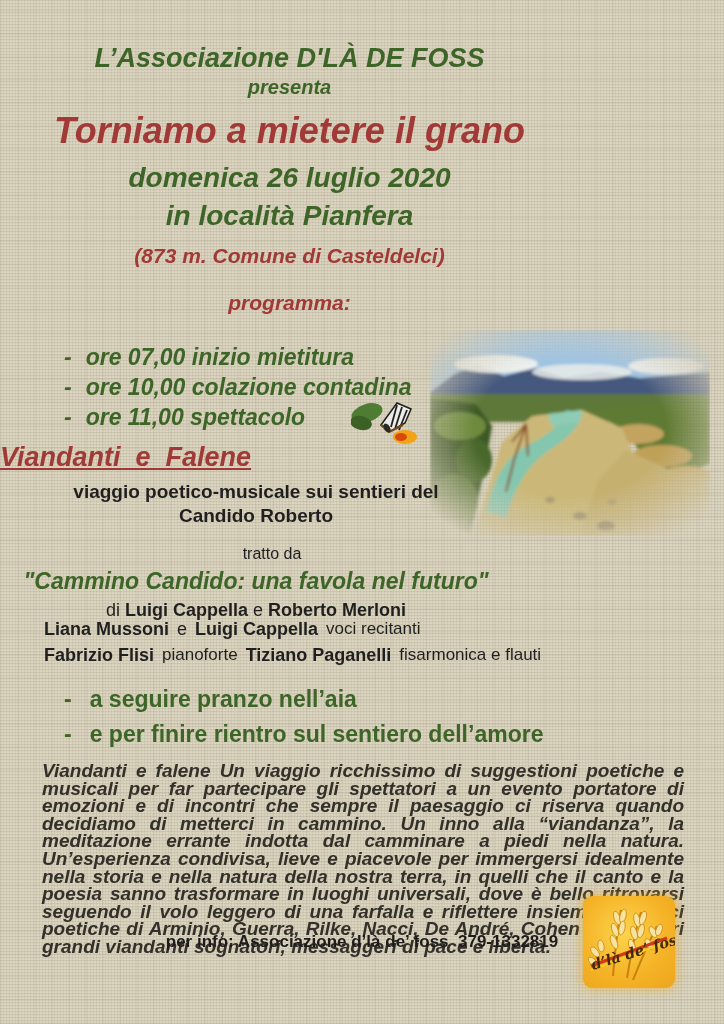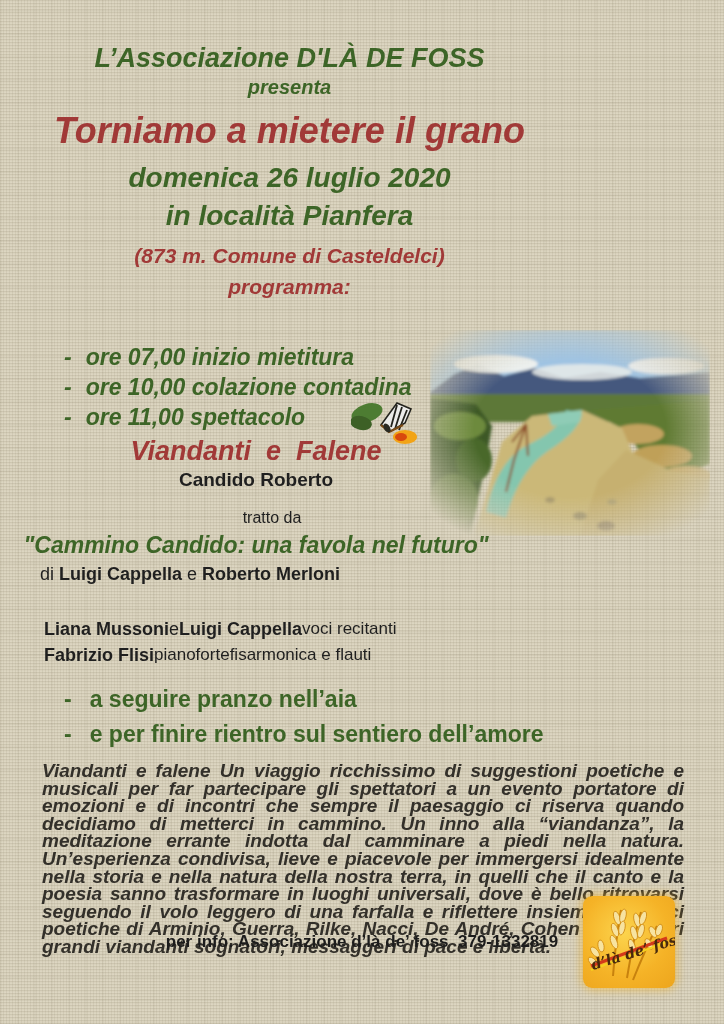--- a/index.html
+++ b/index.html
@@ -17,48 +17,48 @@
 
   
   .head{position:absolute;top:40px;left:0;width:579px;text-align:center;}
   .assoc{font-size:27px;font-weight:bold;font-style:italic;color:#3d6527;line-height:36px;}
   .presenta{font-size:20px;font-weight:bold;font-style:italic;color:#3d6527;line-height:23px;}
   .title{font-size:36px;font-weight:bold;font-style:italic;color:#a13937;line-height:44px;margin:10px 0 0 0;}
   .date,.loc{font-size:28px;font-weight:bold;font-style:italic;color:#3d6527;line-height:34px;}
   .date{margin-top:8px;}
   .loc{margin-top:4px;}
   .alt{font-size:21px;font-weight:bold;font-style:italic;color:#a13937;line-height:25px;margin-top:10px;}
-  .prog{font-size:21px;font-weight:bold;font-style:italic;color:#a13937;line-height:25px;margin-top:6px;}
+  .prog{font-size:21px;font-weight:bold;font-style:italic;color:#a13937;line-height:25px;margin-top:22px;}
 
   
   .photo{
     position:absolute;left:430px;top:330px;width:280px;height:206px;
     -webkit-mask-image:radial-gradient(ellipse 66% 64% at 50% 48%, #000 52%, transparent 98%);
     mask-image:radial-gradient(ellipse 66% 64% at 50% 48%, #000 52%, transparent 98%);
   }
 
   
   .left-col{position:absolute;left:0;top:342px;width:512px;}
   .sched{list-style:none;margin:0;padding:0 0 0 64px;}
   .sched li{display:flex;gap:14px;font-size:23px;font-weight:bold;font-style:italic;color:#3d6527;line-height:30px;}
   .dash{flex:0 0 auto;}
-  .show-title{font-size:27px;font-weight:bold;font-style:italic;color:#a13937;line-height:34px;text-align:center;white-space:pre;margin-top:2px;}
+  .show-title{font-size:27px;font-weight:bold;font-style:italic;color:#a13937;line-height:34px;white-space:pre;margin-top:8px;text-decoration:underline;}
   .show-sub{font-size:19px;font-weight:bold;color:#1f1f1f;line-height:24px;text-align:center;}
   .show-sub.first{margin-top:6px;}
   .tratto{font-size:16px;font-weight:normal;color:#1f1f1f;line-height:20px;text-align:center;margin-top:16px;padding-left:32px;}
   .source{font-size:23px;font-weight:bold;font-style:italic;color:#3d6527;line-height:30px;text-align:center;margin-top:2px;}
-  .authors{font-size:18px;color:#1f1f1f;line-height:24px;margin-top:2px;margin-left:40px;}
+  .authors{font-size:18px;color:#1f1f1f;line-height:24px;text-align:center;margin-top:2px;}
   .authors b{font-weight:bold;}
 
   
   .butterfly{position:absolute;left:351px;top:399px;width:68px;height:50px;}
 
   
   .performers{position:absolute;left:44px;top:616px;}
-  .perf-line{display:flex;align-items:flex-end;gap:0;font-size:18px;line-height:26px;color:#1f1f1f;}
+  .perf-line{display:flex;align-items:flex-end;gap:8px;font-size:18px;line-height:26px;color:#1f1f1f;}
   .perf-line b{font-weight:bold;}
   .perf-line .role{font-weight:normal;font-size:17px;}
 
   
   .closing{list-style:none;margin:0;padding:0;position:absolute;left:64px;top:684px;}
   .closing li{display:flex;gap:18px;font-size:23px;font-weight:bold;color:#3d6527;line-height:31px;margin-bottom:4px;}
 
   
   .desc{
     position:absolute;left:42px;top:762px;width:642px;margin:0;
@@ -136,20 +136,21 @@
       <li>
         <span class="dash">-</span>
         <span>ore 10,00 colazione contadina</span>
       </li>
       <li>
         <span class="dash">-</span>
         <span>ore 11,00 spettacolo</span>
       </li>
     </ul>
     <div class="show-title">Viandanti  e  Falene</div>
+    <div class="show-sub first">viaggio poetico-musicale sui sentieri del</div>
     <div class="show-sub">Candido Roberto</div>
     <div class="tratto">tratto da</div>
     <div class="source">"Cammino Candido: una favola nel futuro"</div>
     <div class="authors">
       <span>di</span>
       <b>Luigi Cappella</b>
       <span>e</span>
       <b>Roberto Merloni</b>
     </div>
   </section>
@@ -177,20 +178,21 @@
   <section class="performers">
     <div class="perf-line">
       <b>Liana Mussoni</b>
       <span>e</span>
       <b>Luigi Cappella</b>
       <span class="role">voci recitanti</span>
     </div>
     <div class="perf-line">
       <b>Fabrizio Flisi</b>
       <span class="role">pianoforte</span>
+      <b>Tiziano Paganelli</b>
       <span class="role">fisarmonica e flauti</span>
     </div>
   </section>
 
   <ul class="closing">
     <li>
       <span class="dash">-</span>
       <span>a seguire pranzo nell’aia</span>
     </li>
     <li>

